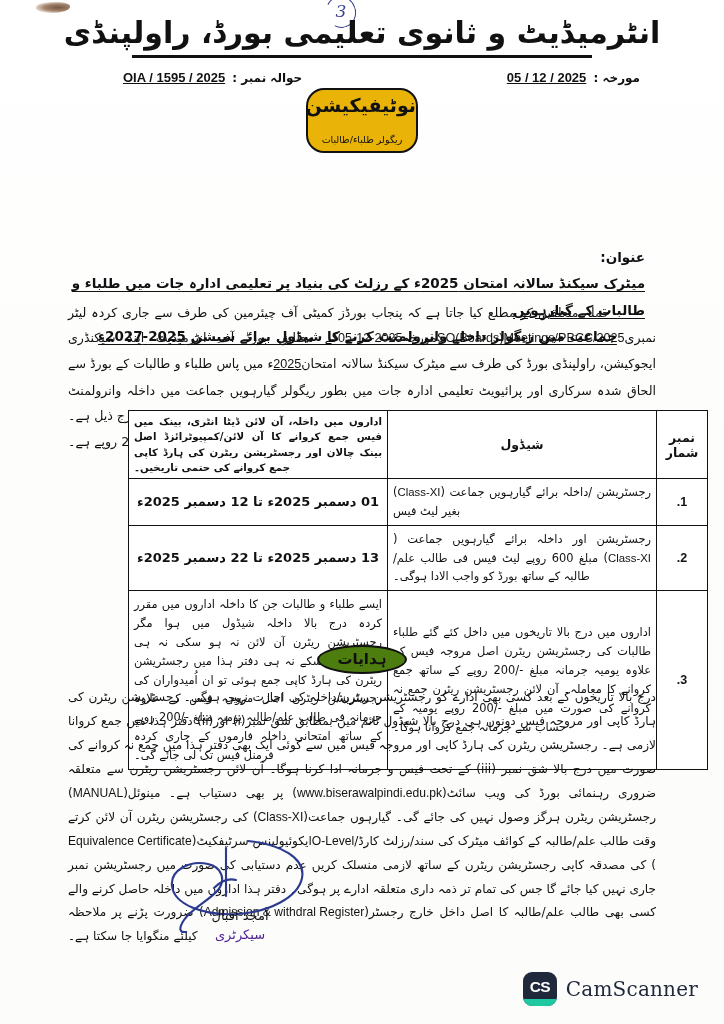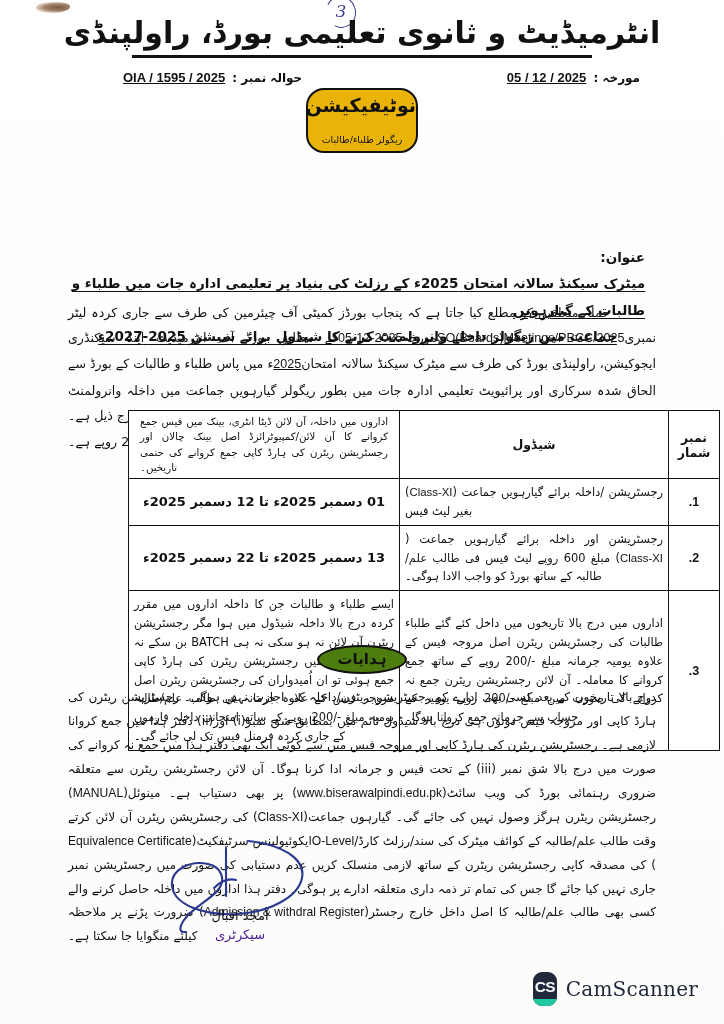--- a/index.html
+++ b/index.html
@@ -201,25 +201,25 @@
     font-size: 12.5px;
     font-weight: bold;
     text-align: center;
   }
   .col-sr { width: 40px; }
   .col-sch { width: 258px; }
   .col-dates { width: 248px; }
 
   .tbl th.h-note {
     font-size: 10.2px;
-    font-weight: normal;
+    font-weight: bold;
     line-height: 1.5;
     text-align: justify;
     text-align-last: left;
-    padding: 3px 11px;
+    padding: 3px 5px;
     margin-left: 37px;
   }
   .cell-sr {
     text-align: center;
     font-size: 12.5px;
     font-weight: bold;
     direction: ltr;
     font-family: "Liberation Sans", sans-serif;
   }
   .cell-sch {
@@ -301,21 +301,21 @@
     position: absolute;
     right: 26px;
     bottom: 18px;
     display: flex;
     flex-direction: row;
     align-items: center;
     gap: 9px;
     direction: ltr;
   }
   .cs-badge {
-    width: 24px;
+    width: 34px;
     height: 34px;
     border-radius: 9px;
     background: #20293c;
     position: relative;
     overflow: hidden;
     display: flex;
     align-items: center;
     justify-content: center;
   }
   .cs-badge .cs-txt {

